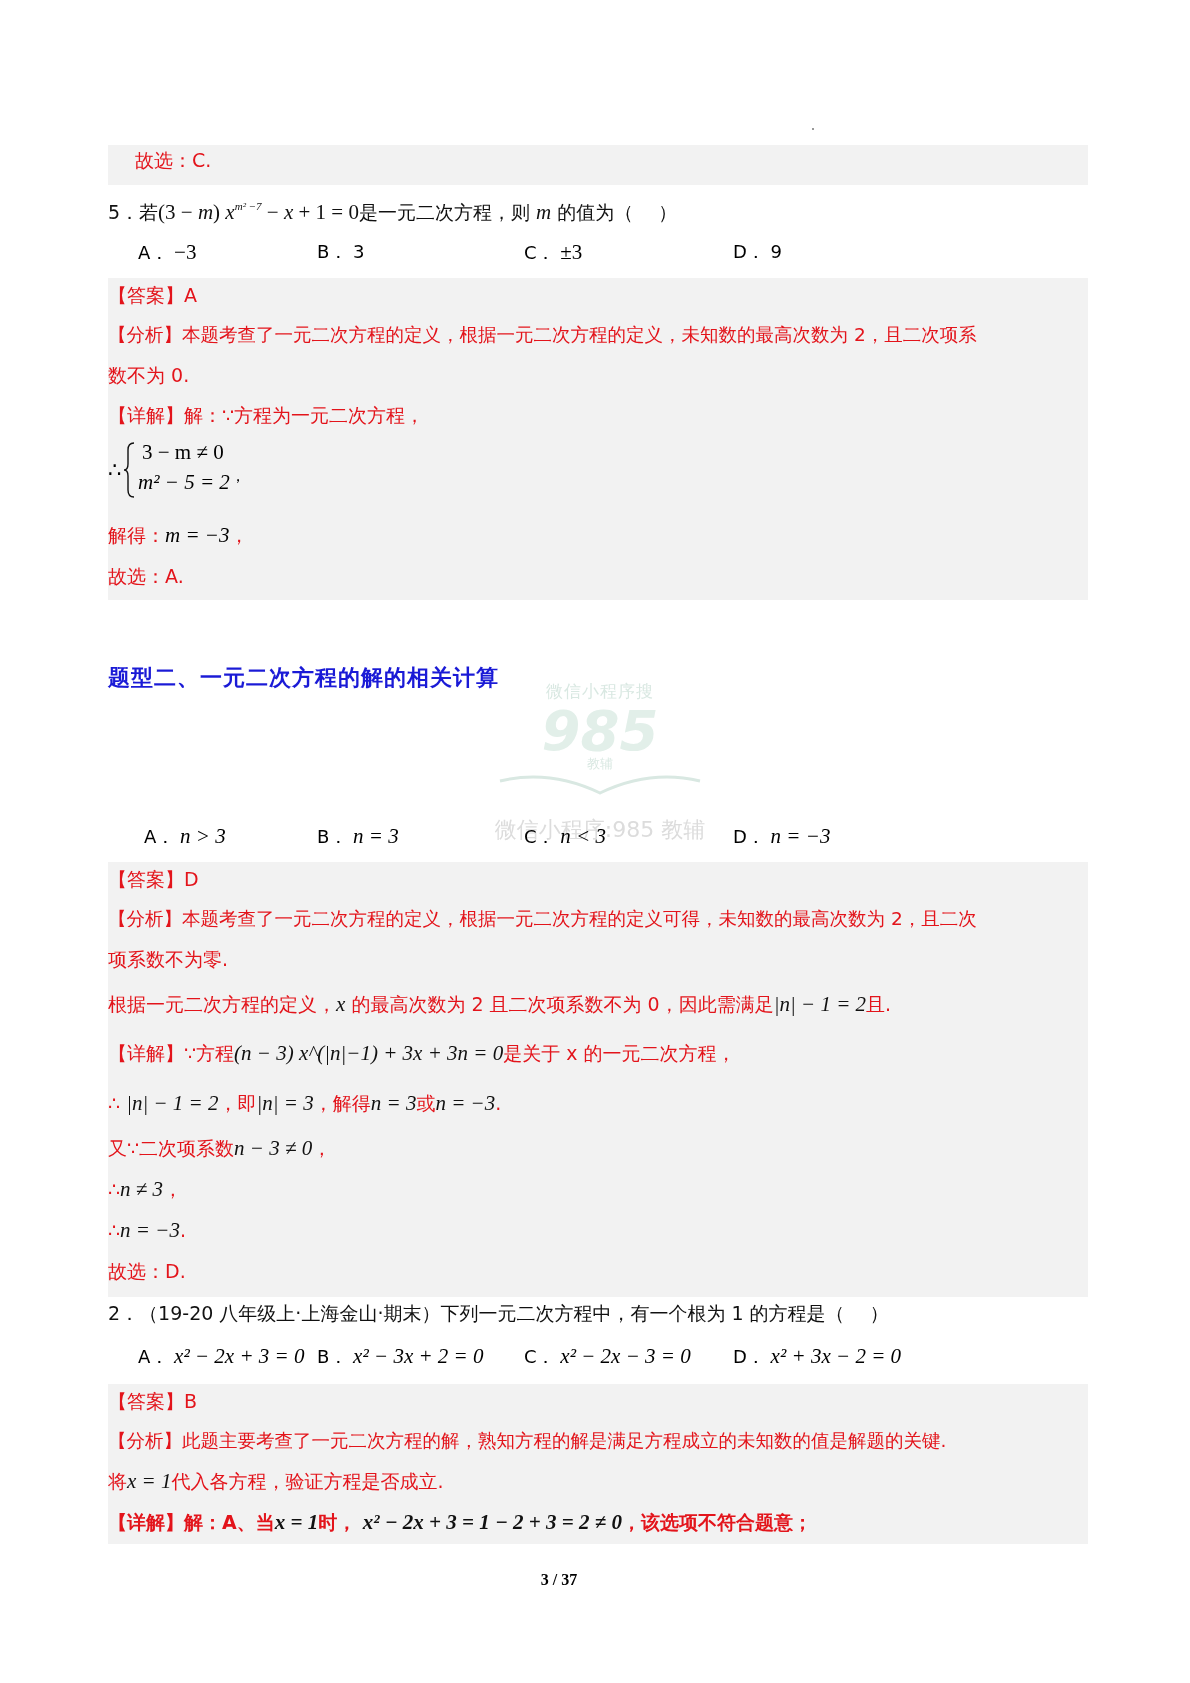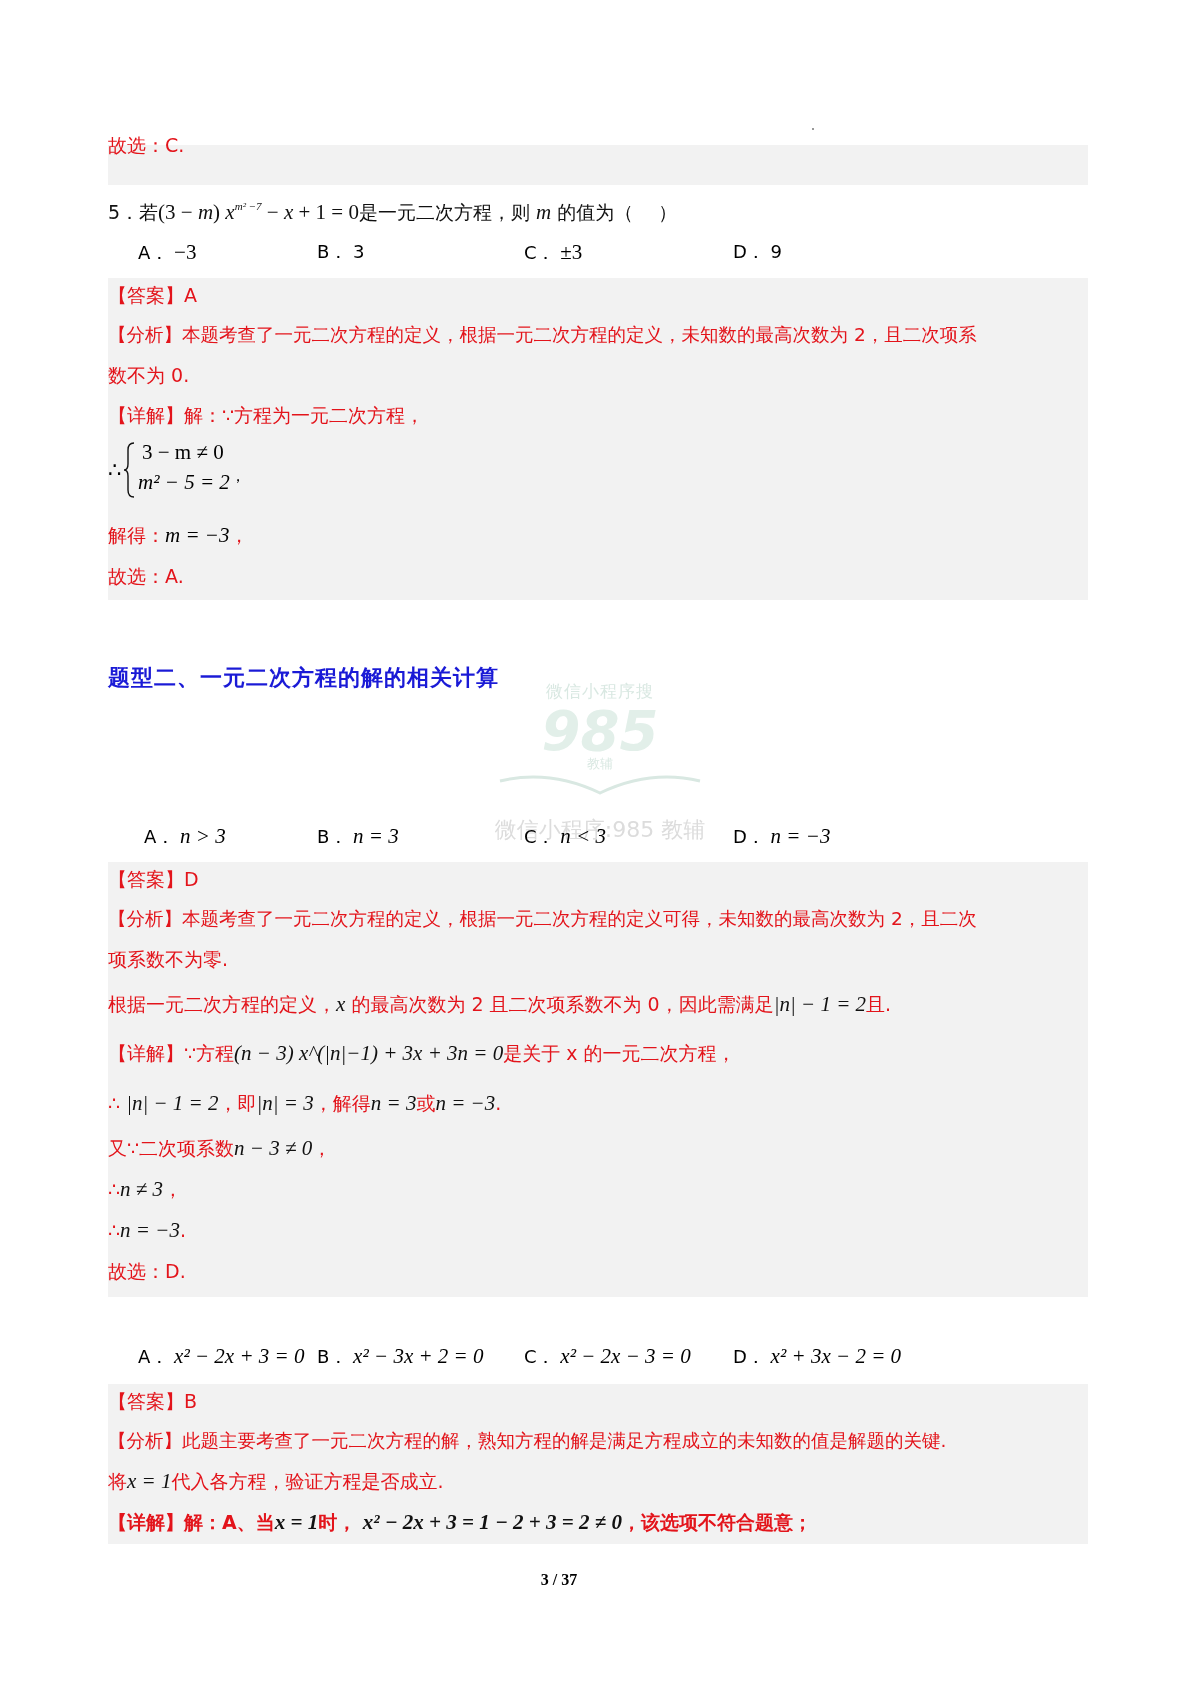--- a/index.html
+++ b/index.html
@@ -27,21 +27,21 @@
   .dot { position: absolute; left: 812px; top: 128px; width: 2px; height: 2px; background: #999; }
 </style>
 </head>
 <body>
 
 <div class="page">
 
   <div class="dot"></div>
 
   <div class="box" style="top:145px;height:40px;"></div>
-  <div class="line red" style="top:132px;">故选：C.</div>
+  <div class="line red" style="top:147px;margin-left:27px;">故选：C.</div>
 
   <div class="line blk" style="top:193px;">
     <span>5．</span><span>若</span><span class="math"><span>(3 − </span><span class="mi">m</span><span>) </span><span class="mi">x</span><sup class="mi">m² −7</sup><span> − </span><span class="mi">x</span><span> + 1 = 0</span></span><span>是一元二次方程，则</span> <span class="math mi">m</span> <span>的值为（　 ）</span>
   </div>
 
   <div class="opt" style="left:138px;top:240px;"><span>A．</span> <span class="math">−3</span></div>
   <div class="opt" style="left:317px;top:240px;"><span>B．</span> <span>3</span></div>
   <div class="opt" style="left:524px;top:240px;"><span>C．</span> <span class="math">±3</span></div>
   <div class="opt" style="left:733px;top:240px;"><span>D．</span> <span>9</span></div>
 
@@ -87,20 +87,21 @@
   <div class="line red" style="top:906px;font-size:18.5px;">【分析】本题考查了一元二次方程的定义，根据一元二次方程的定义可得，未知数的最高次数为 2，且二次</div>
   <div class="line red" style="top:946px;">项系数不为零.</div>
   <div class="line red" style="top:991px;"><span>根据一元二次方程的定义，</span><span class="math mi blk">x</span> <span>的最高次数为 2 且二次项系数不为 0，因此需满足</span><span class="math mi blk">|n| − 1 = 2</span><span>且.</span></div>
   <div class="line red" style="top:1040px;"><span>【详解】∵方程</span><span class="math mi blk">(n − 3) x^(|n|−1) + 3x + 3n = 0</span><span>是关于 x 的一元二次方程，</span></div>
   <div class="line red" style="top:1090px;"><span>∴</span> <span class="math mi blk">|n| − 1 = 2</span><span>，即</span><span class="math mi blk">|n| = 3</span><span>，解得</span><span class="math mi blk">n = 3</span><span>或</span><span class="math mi blk">n = −3</span><span>.</span></div>
   <div class="line red" style="top:1135px;"><span>又∵二次项系数</span><span class="math mi blk">n − 3 ≠ 0</span><span>，</span></div>
   <div class="line red" style="top:1176px;"><span>∴</span><span class="math mi blk">n ≠ 3</span><span>，</span></div>
   <div class="line red" style="top:1217px;"><span>∴</span><span class="math mi blk">n = −3</span><span>.</span></div>
   <div class="line red" style="top:1258px;">故选：D.</div>
 
+  <div class="line blk" style="top:1300px;"><span>2．</span><span>（19-20 八年级上·上海金山·期末）下列一元二次方程中，有一个根为 1 的方程是（　 ）</span></div>
 
   <div class="opt" style="left:138px;top:1344px;"><span>A．</span> <span class="math mi">x² − 2x + 3 = 0</span></div>
   <div class="opt" style="left:317px;top:1344px;"><span>B．</span> <span class="math mi">x² − 3x + 2 = 0</span></div>
   <div class="opt" style="left:524px;top:1344px;"><span>C．</span> <span class="math mi">x² − 2x − 3 = 0</span></div>
   <div class="opt" style="left:733px;top:1344px;"><span>D．</span> <span class="math mi">x² + 3x − 2 = 0</span></div>
 
   <div class="box" style="top:1384px;height:160px;"></div>
   <div class="line red" style="top:1388px;">【答案】B</div>
   <div class="line red" style="top:1428px;font-size:18.5px;">【分析】此题主要考查了一元二次方程的解，熟知方程的解是满足方程成立的未知数的值是解题的关键.</div>
   <div class="line red" style="top:1468px;"><span>将</span><span class="math mi blk">x = 1</span><span>代入各方程，验证方程是否成立.</span></div>

